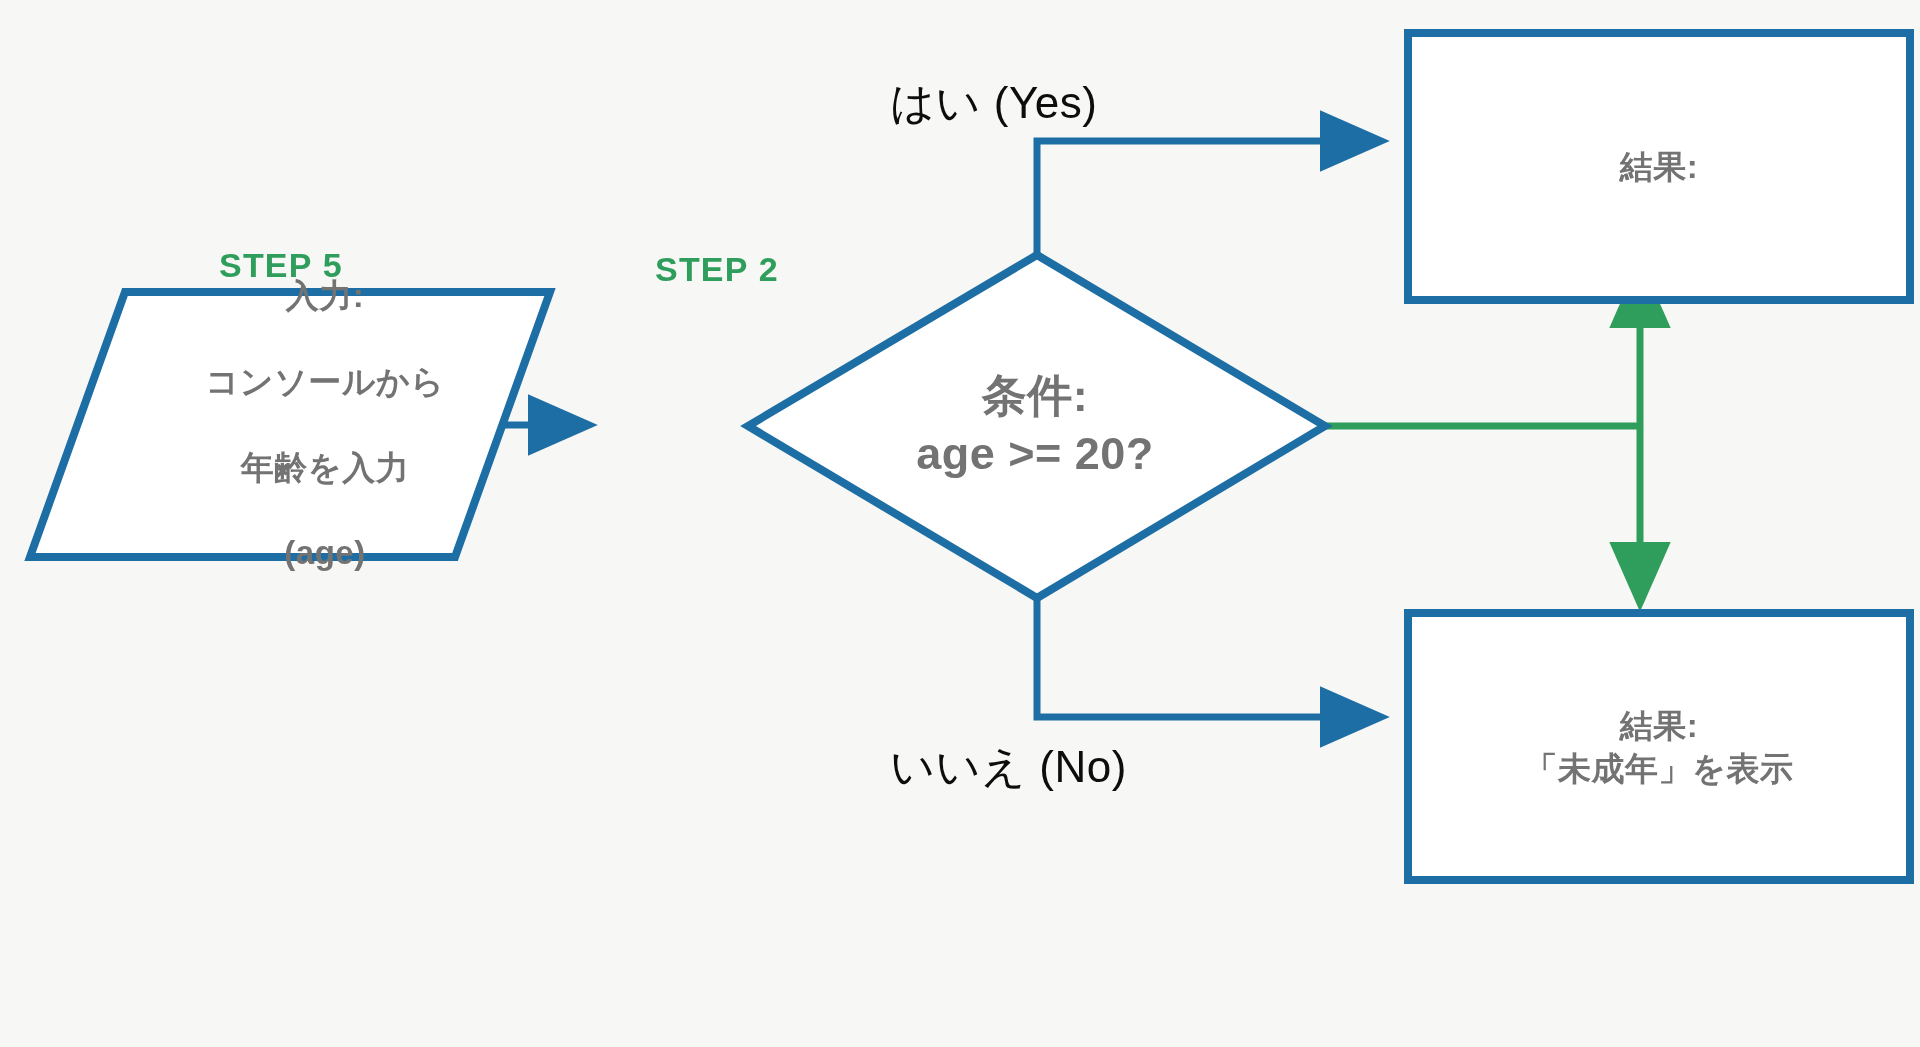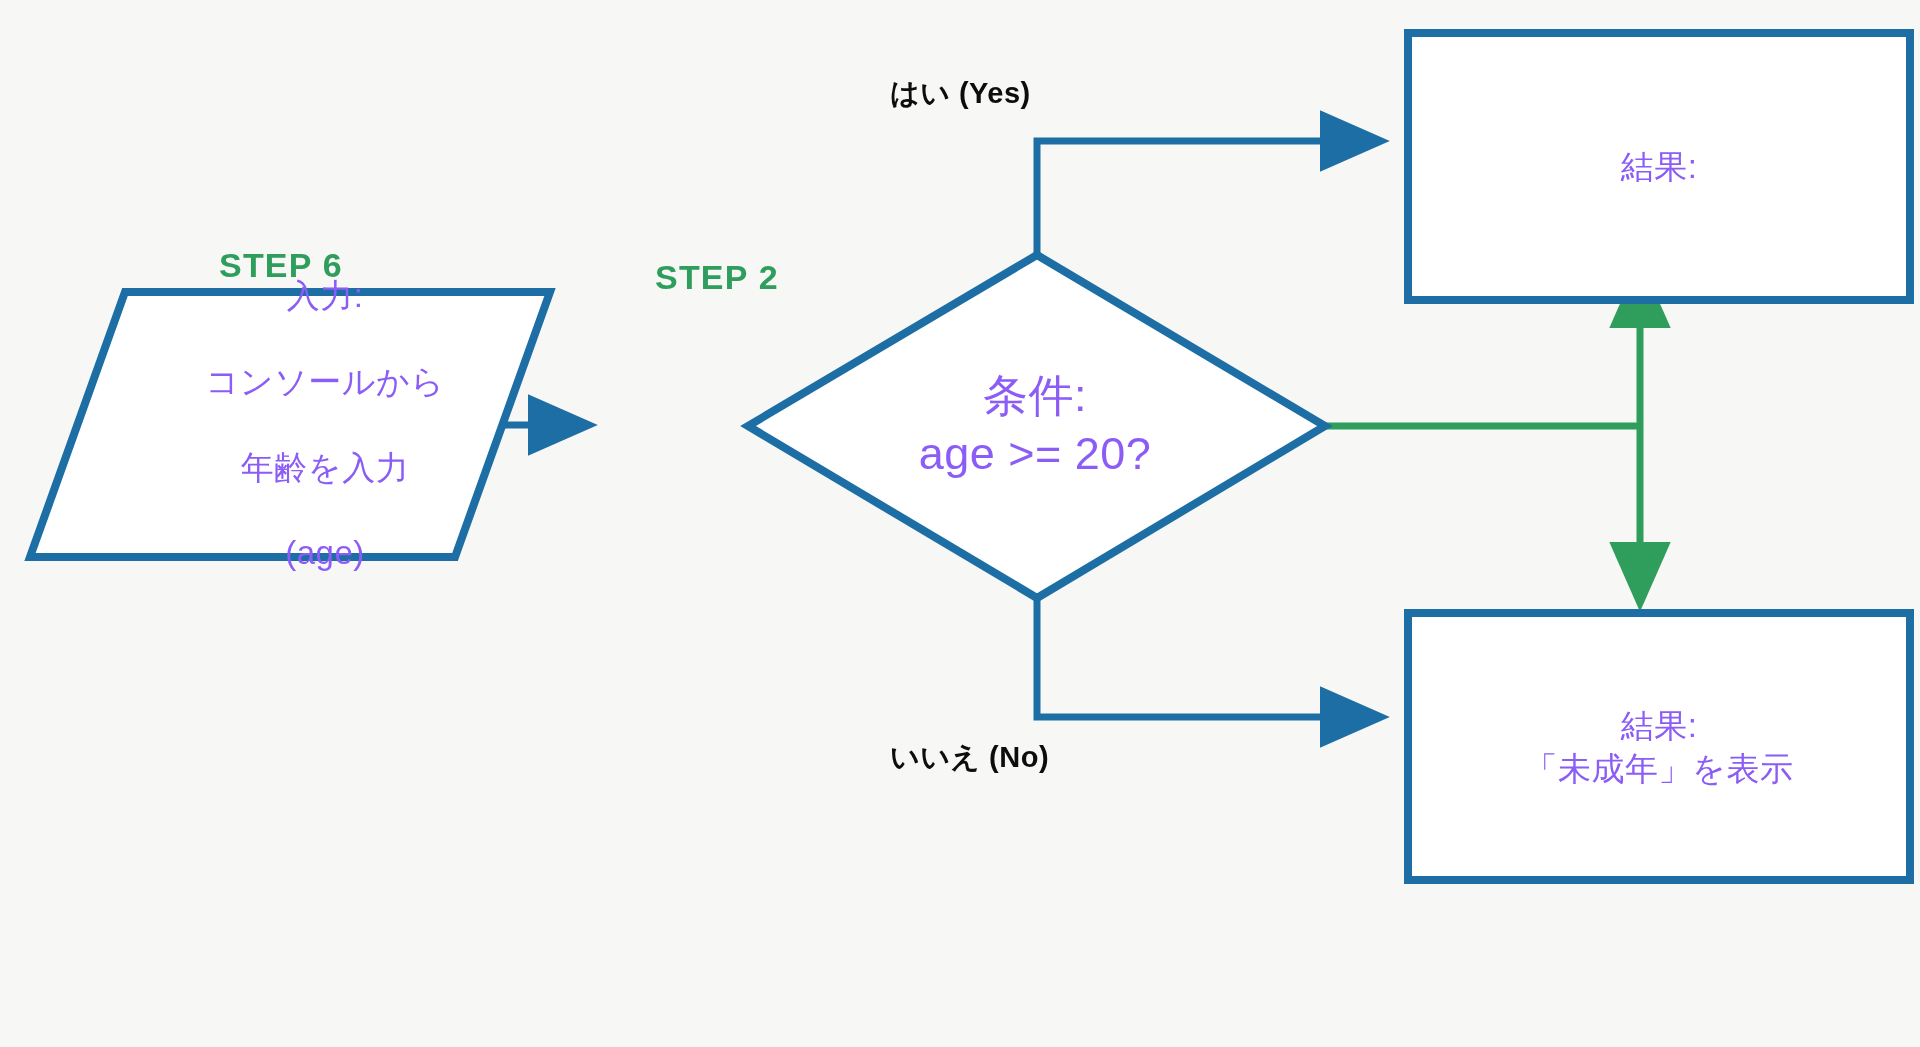--- a/index.html
+++ b/index.html
@@ -23,22 +23,22 @@
     width: 1920px;
     height: 1047px;
   }
   .node-text {
     position: absolute;
     display: flex;
     flex-direction: column;
     align-items: center;
     justify-content: center;
     text-align: center;
-    color: #8b5cf6;
-    font-weight: normal;
+    color: #737373;
+    font-weight: bold;
     line-height: 1.30;
     letter-spacing: 0.5px;
     pointer-events: none;
   }
   .node-text .ln { display: block; white-space: nowrap; }
 
   
   #input-node-text {
     left: 90px; top: 300px; width: 470px; height: 250px;
     font-size: 33px;
@@ -62,28 +62,28 @@
   
   .step-caption {
     position: absolute;
     color: #2f9e5c;
     font-weight: bold;
     font-size: 34px;
     letter-spacing: 1.2px;
     white-space: nowrap;
   }
   #step1-caption { left: 219px; top: 246px; }
-  #step2-caption { left: 655px; top: 250px; margin-top: 8px; }
+  #step2-caption { left: 655px; top: 250px; }
 
   
   .edge-label {
     position: absolute;
     color: #0d0d0d;
-    font-weight: bold;
-    font-size: 29px;
+    font-weight: normal;
+    font-size: 44px;
     white-space: nowrap;
     letter-spacing: 0.5px;
   }
   #yes-edge-label { left: 890px; top: 74px; }
   #no-edge-label  { left: 890px; top: 730px; margin-top: 8px; }
 </style>
 </head>
 <body>
 
 <div id="stage">
@@ -129,21 +129,21 @@
 
     <g>
       <rect x="1408" y="33" width="502" height="267" fill="#ffffff" stroke="#1c6ea4" stroke-width="8"></rect>
     </g>
 
     <g>
       <rect x="1408" y="613" width="502" height="267" fill="#ffffff" stroke="#1c6ea4" stroke-width="8"></rect>
     </g>
   </svg>
 
-  <div class="step-caption" id="step1-caption">STEP 6</div>
+  <div class="step-caption" id="step1-caption">STEP 5</div>
 
   <div class="step-caption" id="step2-caption">STEP 2</div>
 
   <div class="node-text" id="input-node-text">
     <span class="ln">入力:</span>
     <span class="ln">コンソールから</span>
     <span class="ln">年齢を入力</span>
     <span class="ln">(age)</span>
   </div>
 

